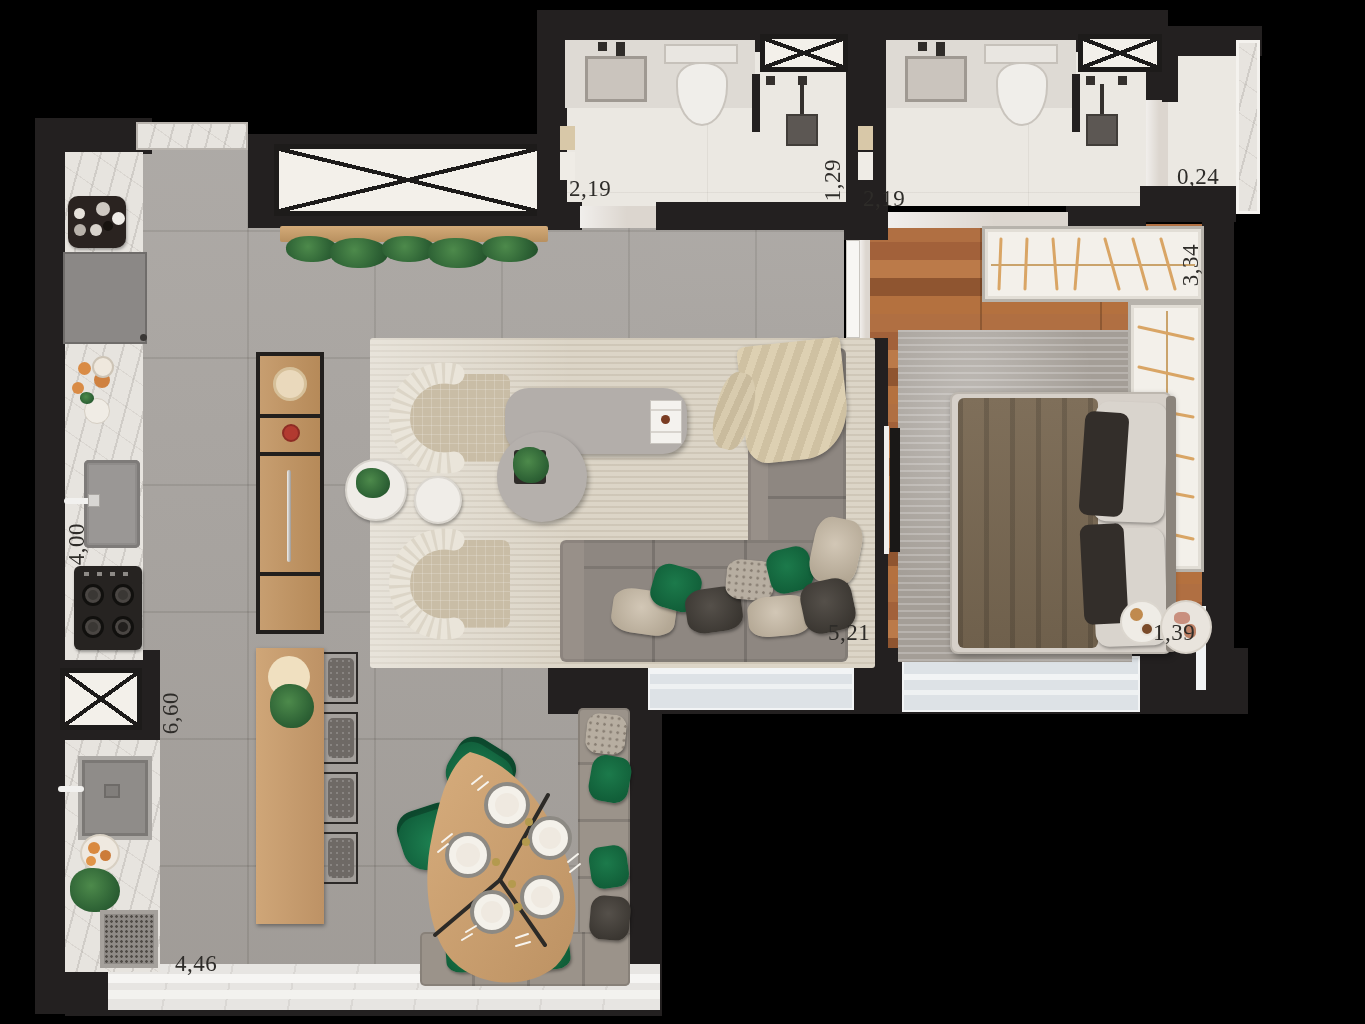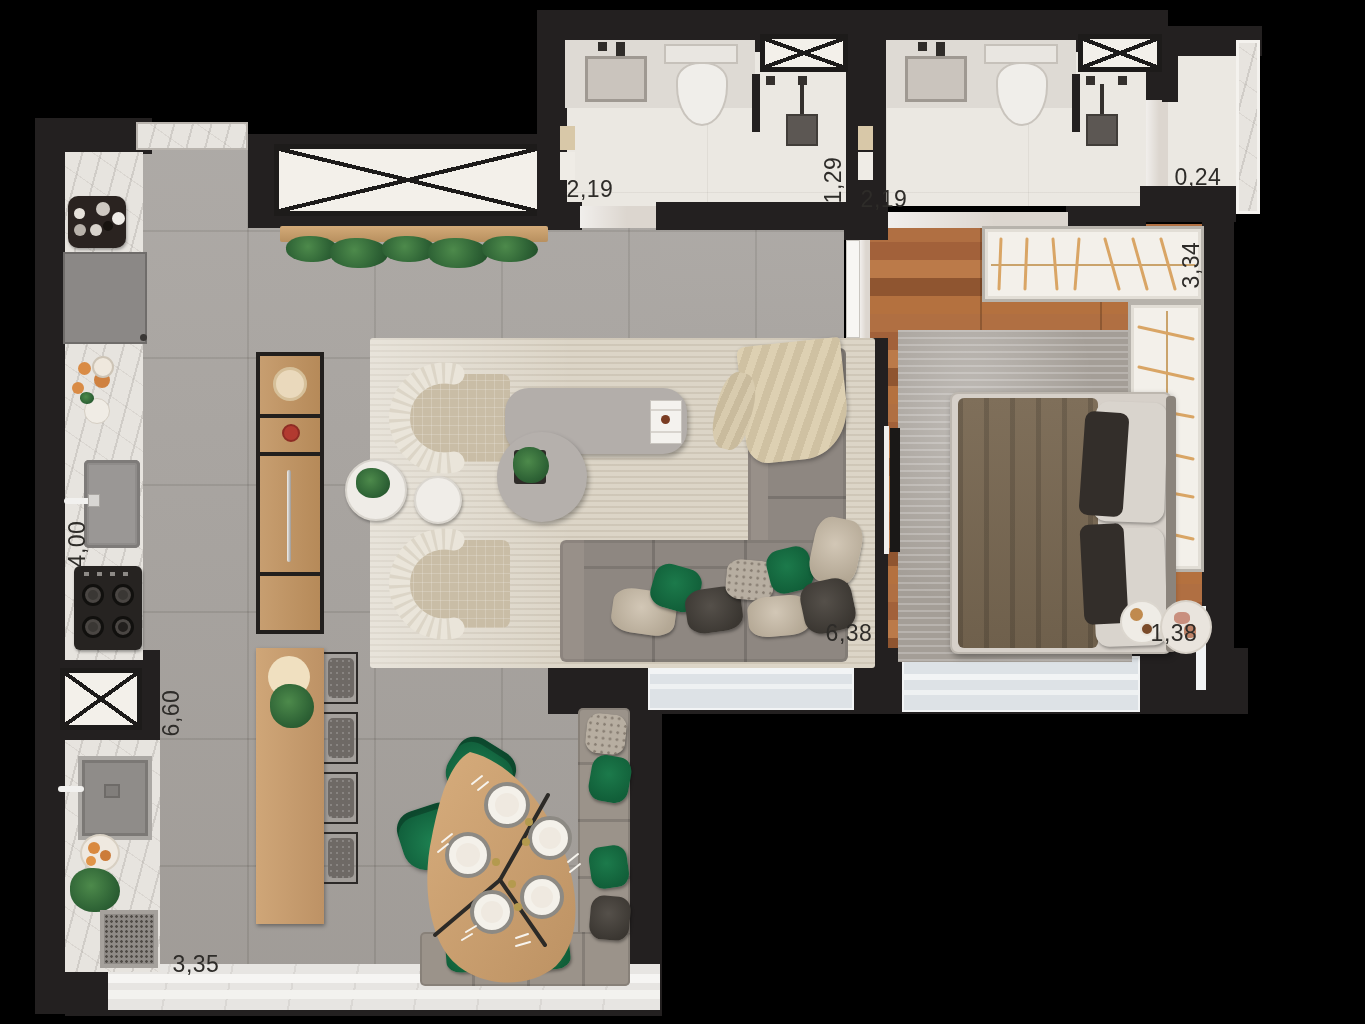--- a/index.html
+++ b/index.html
@@ -1,17 +1,17 @@
 <!DOCTYPE html>
 <html><head>
 <meta charset="utf-8">
 <style>
   html,body{margin:0;padding:0;background:#000;}
   #plan{position:relative;width:1365px;height:1024px;background:#000;overflow:hidden;
-        font-family:Liberation Sans, sans-serif;}
+        font-family:Liberation Serif, serif;}
   .abs{position:absolute;}
   .wall{position:absolute;background:#232020;}
   .marble{position:absolute;background:#e7e4df;
           background-image:repeating-linear-gradient(105deg, transparent 0 16px, rgba(150,145,140,.28) 16px 18px),
                            repeating-linear-gradient(35deg, transparent 0 26px, rgba(160,152,146,.18) 26px 27px);}
   .floor-gray{position:absolute;background-color:#a9a5a1;
       background-image:linear-gradient(180deg, rgba(255,255,255,.05), rgba(40,30,20,.07)),
         linear-gradient(90deg, rgba(60,55,50,.13) 0 2px, transparent 2px),
         linear-gradient(180deg, rgba(60,55,50,.13) 0 2px, transparent 2px);
       background-size:100% 100%,127px 127px,127px 127px;}
@@ -383,17 +383,17 @@
   <div class="abs" style="left:858px;top:126px;width:15px;height:24px;background:#d8c8a8;"></div>
   <div class="abs" style="left:858px;top:152px;width:15px;height:28px;background:#efece6;"></div>
 
   <div class="dim" style="left:590px;top:189px;">2,19</div>
   <div class="dim rot" style="left:833px;top:180px;">1,29</div>
   <div class="dim" style="left:884px;top:199px;">2,19</div>
   <div class="dim" style="left:1198px;top:177px;">0,24</div>
   <div class="dim rot" style="left:1191px;top:265px;">3,34</div>
   <div class="dim rot" style="left:77px;top:544px;">4,00</div>
   <div class="dim rot" style="left:171px;top:713px;">6,60</div>
-  <div class="dim" style="left:849px;top:633px;">6,38</div>
-  <div class="dim" style="left:1174px;top:633px;">1,38</div>
-  <div class="dim" style="left:196px;top:964px;">3,35</div>
+  <div class="dim" style="left:849px;top:633px;">5,21</div>
+  <div class="dim" style="left:1174px;top:633px;">1,39</div>
+  <div class="dim" style="left:196px;top:964px;">4,46</div>
 
 </div>
 
 </body></html>

